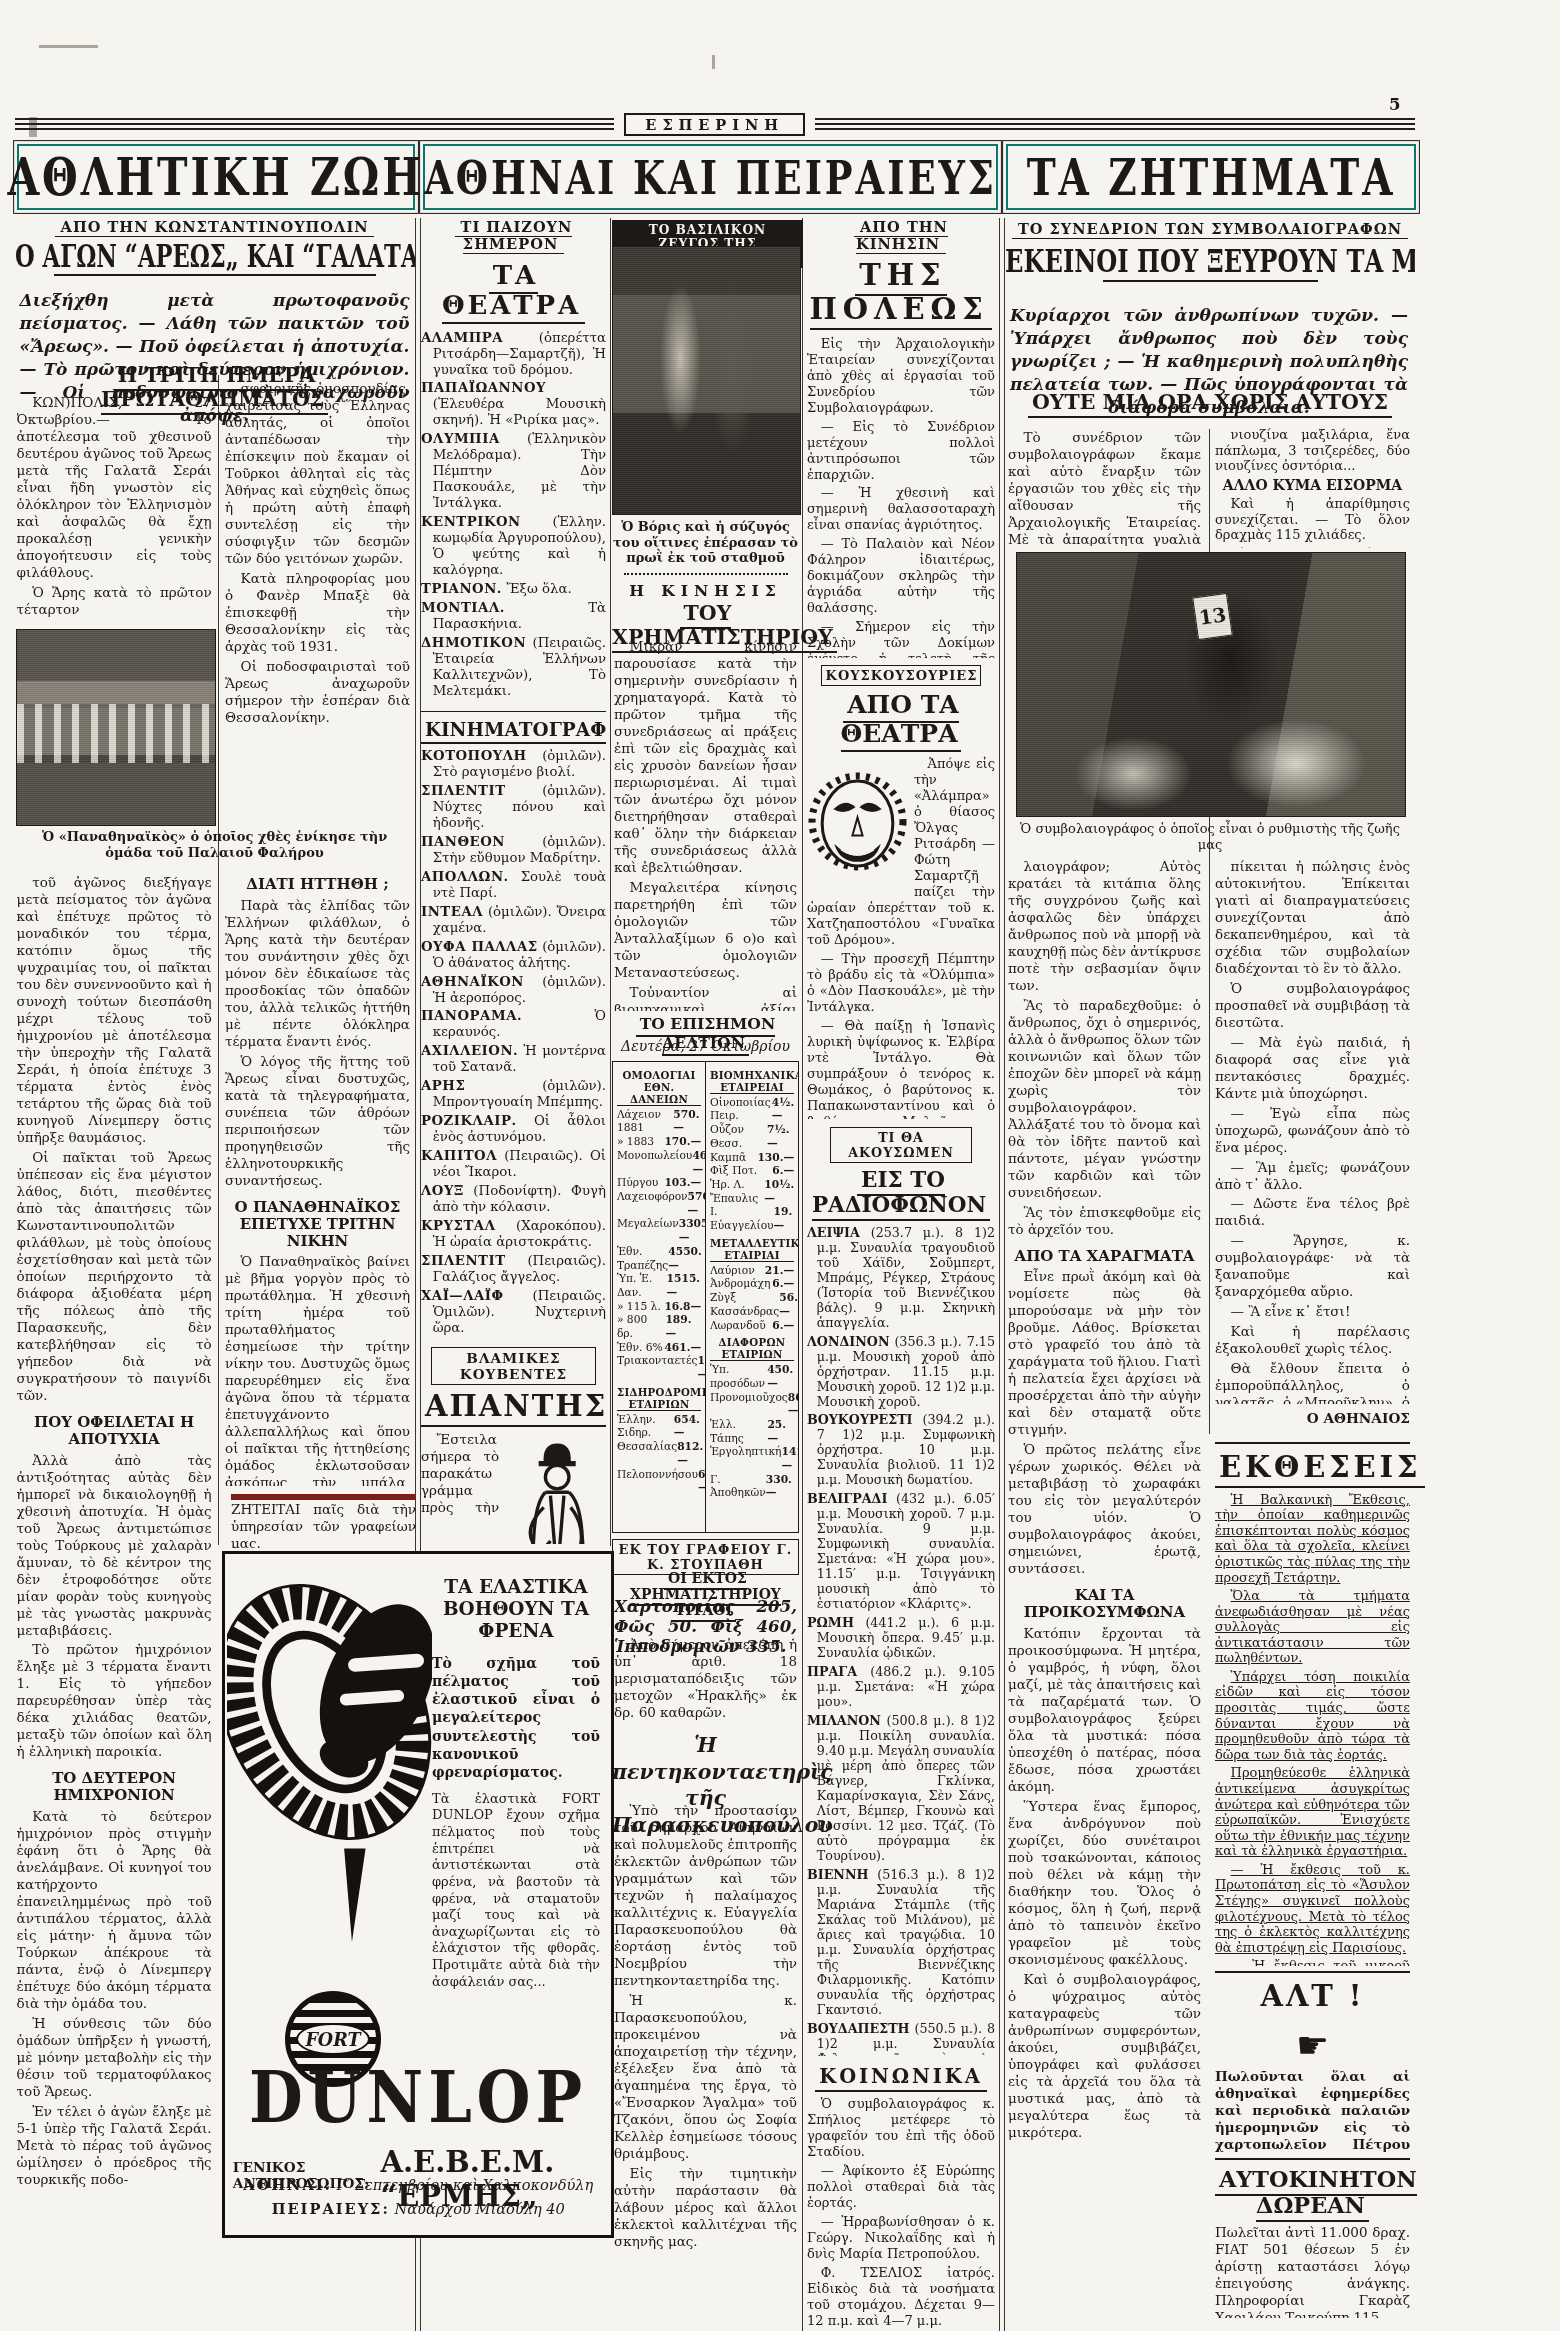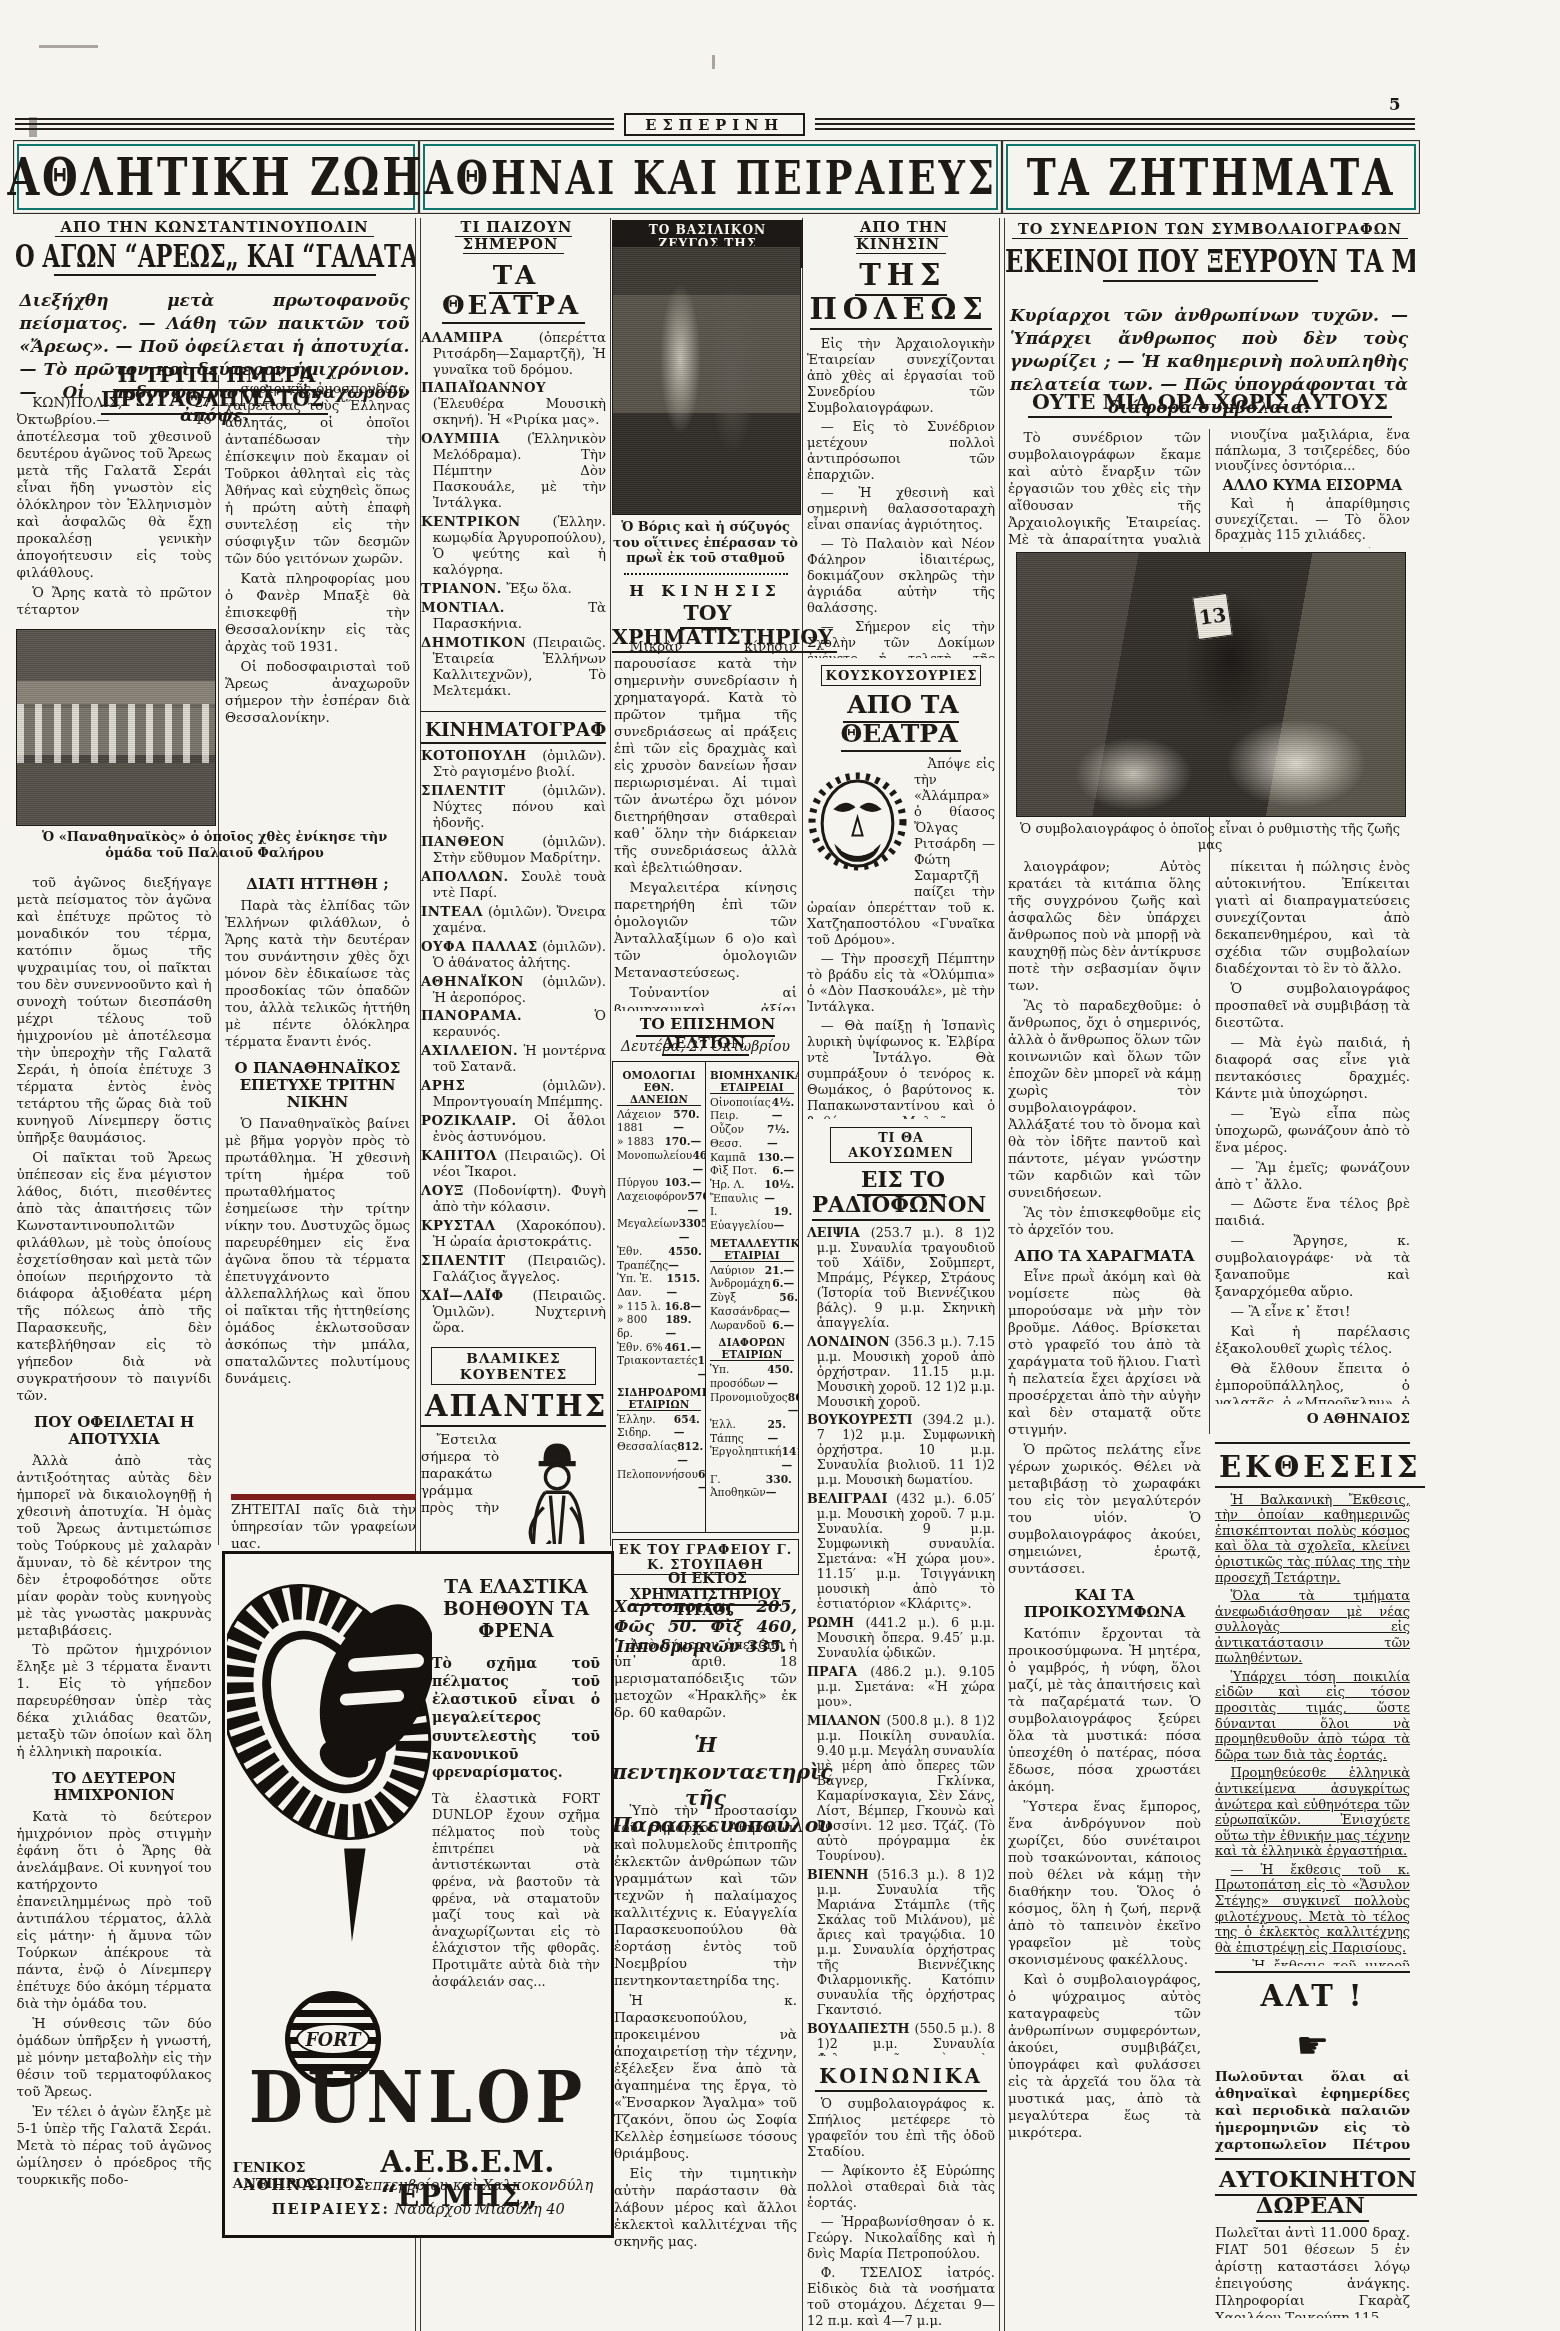--- a/index.html
+++ b/index.html
@@ -130,20 +130,21 @@
   <div class="abs bt" style="left:225px;top:380px;width:185px;height:444px;">
       <p>σφαιρικῆς ὁμοσπονδίας, χαιρετίσας τοὺς Ἕλληνας ἀθλητάς, οἱ ὁποῖοι ἀνταπέδωσαν τὴν ἐπίσκεψιν ποὺ ἔκαμαν οἱ Τοῦρκοι ἀθληταὶ εἰς τὰς Ἀθήνας καὶ εὐχηθεὶς ὅπως ἡ πρώτη αὐτὴ ἐπαφὴ συντελέσῃ εἰς τὴν σύσφιγξιν τῶν δεσμῶν τῶν δύο γειτόνων χωρῶν.</p>
       <p>Κατὰ πληροφορίας μου ὁ Φανὲρ Μπαξὲ θὰ ἐπισκεφθῇ τὴν Θεσσαλονίκην εἰς τὰς ἀρχὰς τοῦ 1931.</p>
       <p>Οἱ ποδοσφαιρισταὶ τοῦ Ἄρεως ἀναχωροῦν σήμερον τὴν ἑσπέραν διὰ Θεσσαλονίκην.</p>
     </div>
 
   <div class="abs bt" style="left:225px;top:874px;width:185px;height:612px;">
     <div class="subhead" style="margin-top:2px;">ΔΙΑΤΙ ΗΤΤΗΘΗ ;</div>
     <div>
         <p>Παρὰ τὰς ἐλπίδας τῶν Ἑλλήνων φιλάθλων, ὁ Ἄρης κατὰ τὴν δευτέραν του συνάντησιν χθὲς ὄχι μόνον δὲν ἐδικαίωσε τὰς προσδοκίας τῶν ὀπαδῶν του, ἀλλὰ τελικῶς ἡττήθη μὲ πέντε ὁλόκληρα τέρματα ἔναντι ἑνός.</p>
+        <p>Ὁ λόγος τῆς ἥττης τοῦ Ἄρεως εἶναι δυστυχῶς, κατὰ τὰ τηλεγραφήματα, συνέπεια τῶν ἀθρόων περιποιήσεων τῶν προηγηθεισῶν τῆς ἑλληνοτουρκικῆς συναντήσεως.</p>
       </div>
     <div class="subhead">Ο ΠΑΝΑΘΗΝΑΪΚΟΣ ΕΠΕΤΥΧΕ ΤΡΙΤΗΝ ΝΙΚΗΝ</div>
     <div>
         <p>Ὁ Παναθηναϊκὸς βαίνει μὲ βῆμα γοργὸν πρὸς τὸ πρωτάθλημα. Ἡ χθεσινὴ τρίτη ἡμέρα τοῦ πρωταθλήματος ἐσημείωσε τὴν τρίτην νίκην του. Δυστυχῶς ὅμως παρευρέθημεν εἰς ἕνα ἀγῶνα ὅπου τὰ τέρματα ἐπετυγχάνοντο ἀλλεπαλλήλως καὶ ὅπου οἱ παῖκται τῆς ἡττηθείσης ὁμάδος ἐκλωτσοῦσαν ἀσκόπως τὴν μπάλα, σπαταλῶντες πολυτίμους δυνάμεις.</p>
       </div>
   </div>
   <div class="abs bt" style="left:225px;top:1494px;width:185px;height:47px;border-top:6px solid #7f1d1d;padding-top:1px;margin-left:6px;">ΖΗΤΕΙΤΑΙ παῖς διὰ τὴν ὑπηρεσίαν τῶν γραφείων μας.</div>
 
   <div class="adbox" style="left:222px;top:1551px;width:386px;height:681px;">
     <svg viewBox="0 0 210 440" style="position:absolute;left:2px;top:2px;width:205px;height:429px;">
@@ -557,21 +558,21 @@
   <div class="abs sig" style="left:1215px;top:1410px;width:195px;">Ο ΑΘΗΝΑΙΟΣ</div>
 
   <div class="abs" style="left:1215px;top:1436px;width:195px;">
     <hr class="hr2">
     <div class="xhead" style="font-size:29px;letter-spacing:3.9px;">
       <span>ΕΚΘΕΣΕΙΣ</span></div>
     <div class="bt sm" style="margin-top:7.8px;height:474px;text-decoration:underline;">
 
     <p>Ἡ Βαλκανικὴ Ἔκθεσις, τὴν ὁποίαν καθημερινῶς ἐπισκέπτονται πολὺς κόσμος καὶ ὅλα τὰ σχολεῖα, κλείνει ὁριστικῶς τὰς πύλας της τὴν προσεχῆ Τετάρτην.</p>
         <p>Ὅλα τὰ τμήματα ἀνεφωδιάσθησαν μὲ νέας συλλογὰς εἰς ἀντικατάστασιν τῶν πωληθέντων.</p>
-        <p>Ὑπάρχει τόση ποικιλία εἰδῶν καὶ εἰς τόσον προσιτὰς τιμάς, ὥστε δύνανται ὅλοι νὰ προμηθευθοῦν ἀπὸ τώρα τὰ δῶρα των διὰ τὰς ἑορτάς.</p>
+        <p>Ὑπάρχει τόση ποικιλία εἰδῶν καὶ εἰς τόσον προσιτὰς τιμάς, ὥστε δύνανται ἔχουν νὰ προμηθευθοῦν ἀπὸ τώρα τὰ δῶρα των διὰ τὰς ἑορτάς.</p>
         <p>Προμηθεύεσθε ἑλληνικὰ ἀντικείμενα ἀσυγκρίτως ἀνώτερα καὶ εὐθηνότερα τῶν εὐρωπαϊκῶν. Ἐνισχύετε οὕτω τὴν ἐθνικήν μας τέχνην καὶ τὰ ἑλληνικὰ ἐργαστήρια.</p>
         <p>— Ἡ ἔκθεσις τοῦ κ. Πρωτοπάτση εἰς τὸ «Ἄσυλον Στέγης» συγκινεῖ πολλοὺς φιλοτέχνους. Μετὰ τὸ τέλος της ὁ ἐκλεκτὸς καλλιτέχνης θὰ ἐπιστρέψῃ εἰς Παρισίους.</p>
         <p>— Ἡ ἔκθεσις τοῦ μικροῦ ζωγράφου Πακάγου συνεχίζεται εἰς τὴν αἴθουσαν τῆς ΧΑΝ.</p>
       </div>
     <hr class="hr2">
     <div style="display:flex;align-items:center;justify-content:center;gap:13.7px;flex-direction:column;">
       <span style="font-weight:bold;font-size:29px;letter-spacing:2.9px;">ΑΛΤ !</span>
       <span style="font-family:'DejaVu Sans',sans-serif;font-size:37px;line-height:1;">☛</span>
     </div>
     <div class="bt" style="font-weight:bold;margin-top:3.9px;height:84px;">Πωλοῦνται ὅλαι αἱ ἀθηναϊκαὶ ἐφημερίδες καὶ περιοδικὰ παλαιῶν ἡμερομηνιῶν εἰς τὸ χαρτοπωλεῖον Πέτρου Κριάλη, Σοφοκλέους 7, (Στοὰ Κλάπσου).</div>

